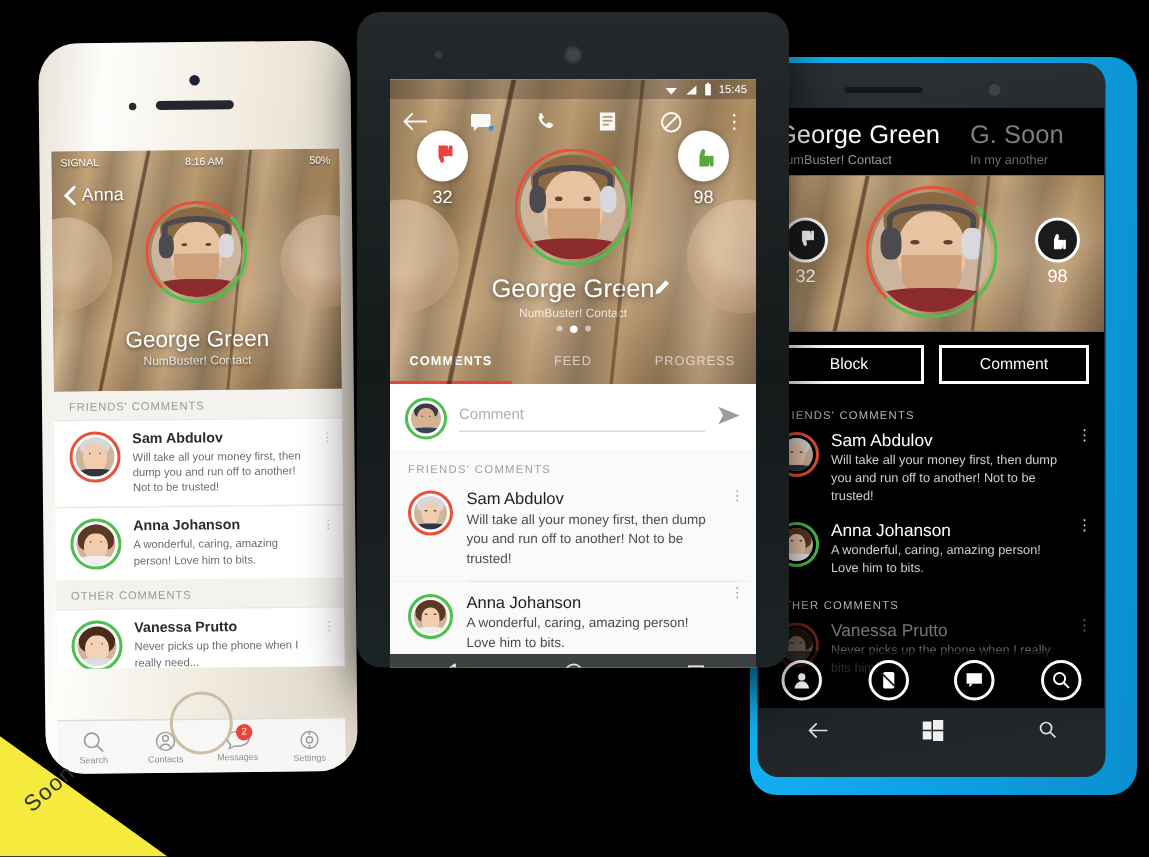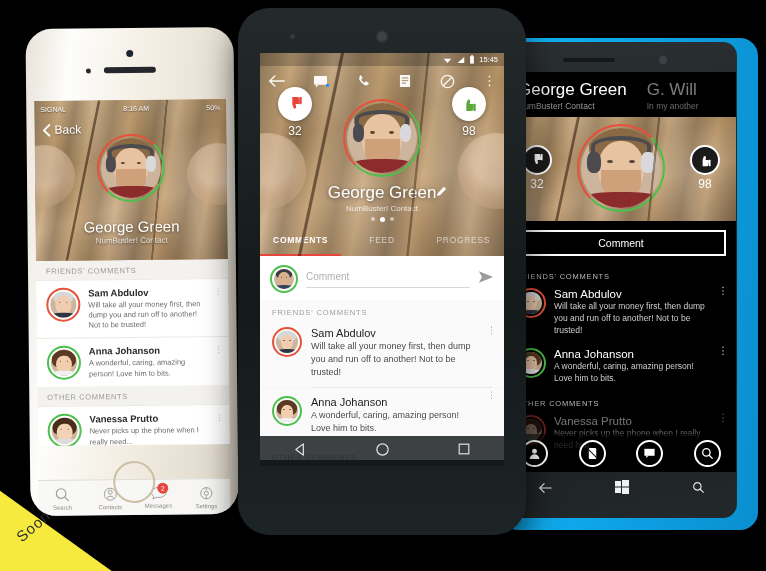--- a/index.html
+++ b/index.html
@@ -104,23 +104,23 @@
   #iphone .ios-tabbar .tab .lbl{font-size:6px;color:#8d8d8d;}
   .badge{position:absolute;top:3px;right:14px;min-width:11px;height:11px;border-radius:6px;background:#e8453c;
      color:#fff;font-size:6.5px;display:flex;align-items:center;justify-content:center;padding:0 3px;}
   #soon-ribbon{position:absolute;left:0;bottom:0;width:126px;height:90px;overflow:hidden;z-index:40;pointer-events:none;}
   #soon-ribbon .tri{position:absolute;left:-8px;bottom:-6px;width:0;height:0;
      border-left:128px solid #f7ea3e;border-top:92px solid transparent;}
   #soon-ribbon .txt{position:absolute;left:24px;bottom:26px;transform:rotate(-41deg);transform-origin:left bottom;
      font-size:15px;color:#2e2e2e;letter-spacing:1px;}
 
   
-  #android{position:absolute;left:238px;top:8px;width:288px;height:527px;z-index:30;
+  #android{position:absolute;left:238px;top:8px;width:288px;height:437px;z-index:30;
     background:linear-gradient(180deg,#24292b 0%,#14191a 55%,#1d2426 100%);
-    border-radius:32px;box-shadow:0 16px 34px rgba(0,0,0,.7);overflow:hidden;}
+    border-radius:16px;box-shadow:0 16px 34px rgba(0,0,0,.7);overflow:hidden;}
   #android .an-cam{position:absolute;left:50%;top:22px;transform:translateX(-50%);width:13px;height:13px;border-radius:50%;
     background:radial-gradient(circle,#3d4447 40%,#101314 100%);}
   #android .an-dot{position:absolute;left:52px;top:26px;width:5px;height:5px;border-radius:50%;background:#333b3e;}
   #android .an-screen{position:absolute;left:22px;top:45px;width:244px;height:407px;overflow:hidden;background:#f5f5f5;}
   .and-status{height:13px;display:flex;align-items:center;justify-content:flex-end;gap:4px;padding-right:6px;
     font-size:7.5px;color:#fff;background:rgba(0,0,0,.22);}
   .and-appbar{height:30px;display:flex;align-items:center;padding:0 8px;gap:0;}
   .and-appbar .sp{flex:1;}
   .and-ico{color:#fff;opacity:.95;display:flex;align-items:center;justify-content:center;}
   #android .and-hero{position:relative;height:130px;overflow:hidden;}
@@ -209,21 +209,21 @@
         <div class="ios-status" style="position:relative;z-index:3;">
           <span>SIGNAL</span>
           <span>8:16 AM</span>
           <span>50%</span>
         </div>
 
         <div class="ios-nav" style="position:relative;z-index:3;">
           <svg width="8" height="13" viewBox="0 0 8 13" style="margin-right:4px;">
             <path d="M7 1 L1.5 6.5 L7 12" stroke="#fff" stroke-width="2" fill="none" stroke-linecap="round"></path>
           </svg>
-          <span>Back</span>
+          <span>Anna</span>
         </div>
 
         <div class="av ring ring-split" style="z-index:4;">
           <div class="photo" style="width:100%;height:100%;">
             <div class="hair"></div>
               <div class="face"></div>
               <div class="eye-l"></div>
               <div class="eye-r"></div>
             <div class="beard"></div>
               <div class="hp-band"></div>
@@ -537,21 +537,21 @@
       <div class="wp-spk"></div>
       <div class="wp-cam"></div>
 
       <div class="wp-screen">
         <div class="wp-pivot">
           <div class="pv">
             <div class="t">George Green</div>
             <div class="s">NumBuster! Contact</div>
           </div>
           <div class="pv dim">
-            <div class="t">G. Will</div>
+            <div class="t">G. Soon</div>
             <div class="s">In my another</div>
           </div>
         </div>
 
         <div class="wp-hero wood">
           <div class="wp-vote" style="left:16px;">
             <div class="bub">
               <svg width="14" height="14" viewBox="0 0 16 16">
                   <path d="M5.3 1h5.2c.8 0 1.3.5 1.4 1.2l.7 4.3c.1.9-.5 1.6-1.4 1.6H8.6l.5 2.6c.2 1-.5 1.9-1.5 1.9-.4 0-.8-.3-1-.7L5.3 8.3z" fill="#fff"></path>
                   <rect x="12.3" y="1" width="2.1" height="7.2" rx=".6" fill="#fff"></rect>
@@ -578,20 +578,21 @@
               <div class="beard"></div>
                 <div class="hp-band"></div>
                 <div class="hp-l"></div>
                 <div class="hp-r"></div>
                 <div class="shirt"></div>
             </div>
           </div>
         </div>
 
         <div class="wp-btns">
+          <div class="b">Block</div>
           <div class="b">Comment</div>
         </div>
 
         <div class="wp-sechead">FRIENDS' COMMENTS</div>
 
         <div class="wp-row">
           <div class="av ring ring-red">
             <div class="photo f-old" style="width:100%;height:100%;">
               <div class="hair"></div>
                 <div class="face"></div>
@@ -631,21 +632,21 @@
             <div class="photo f-w2" style="width:100%;height:100%;">
               <div class="hair"></div>
                 <div class="face"></div>
                 <div class="eye-l"></div>
                 <div class="eye-r"></div>
                 <div class="shirt"></div>
             </div>
           </div>
           <div style="flex:1;padding-right:14px;">
             <div class="nm">Vanessa Prutto</div>
-            <div class="tx">Never picks up the phone when I really need him.</div>
+            <div class="tx">Never picks up the phone when I really bits him.</div>
           </div>
           <div class="dots">⋮</div>
         </div>
       </div>
 
       <div class="wp-appbar">
         <span class="wp-ab">
           <svg width="13" height="13" viewBox="0 0 14 14">
               <circle cx="7" cy="4.6" r="2.6" fill="#fff"></circle>
               <path d="M1.8 13a5.2 5.2 0 0110.4 0z" fill="#fff"></path>

